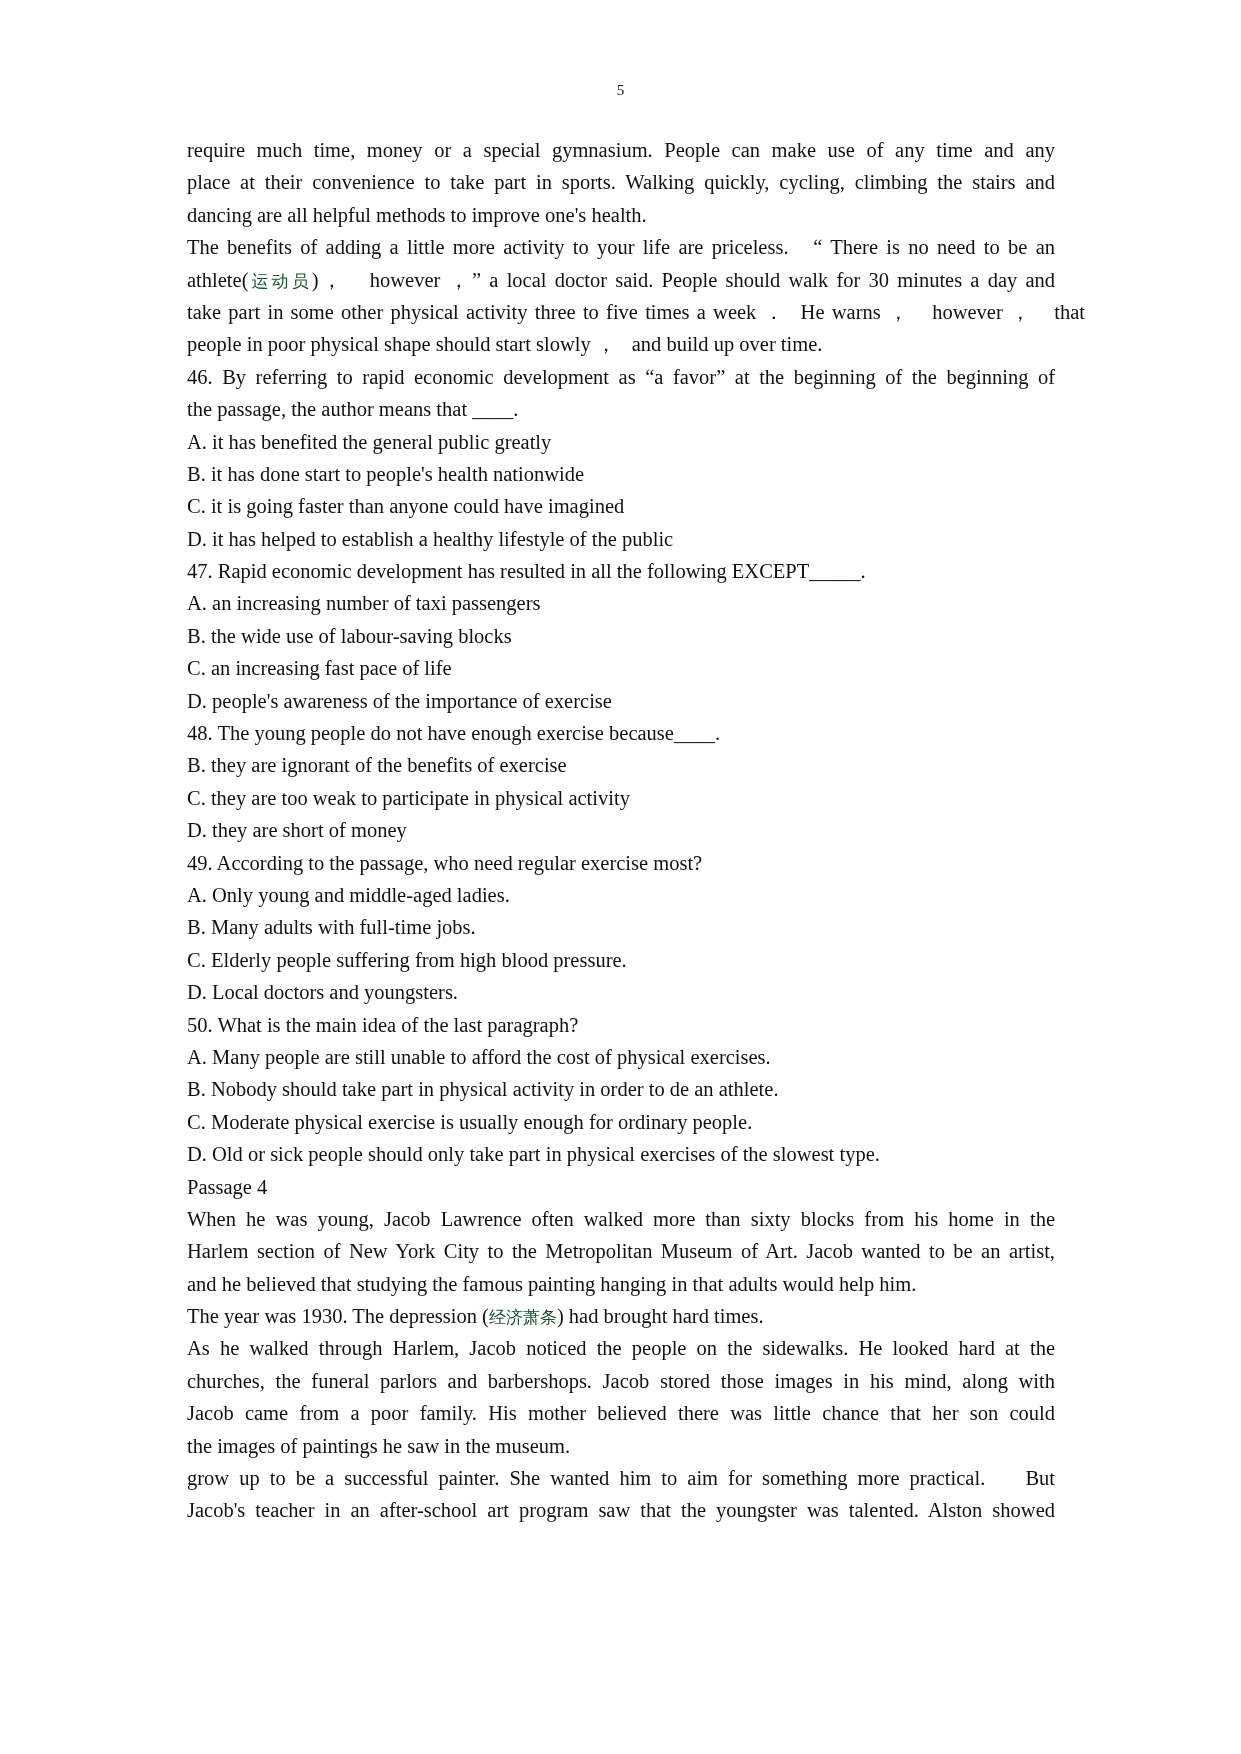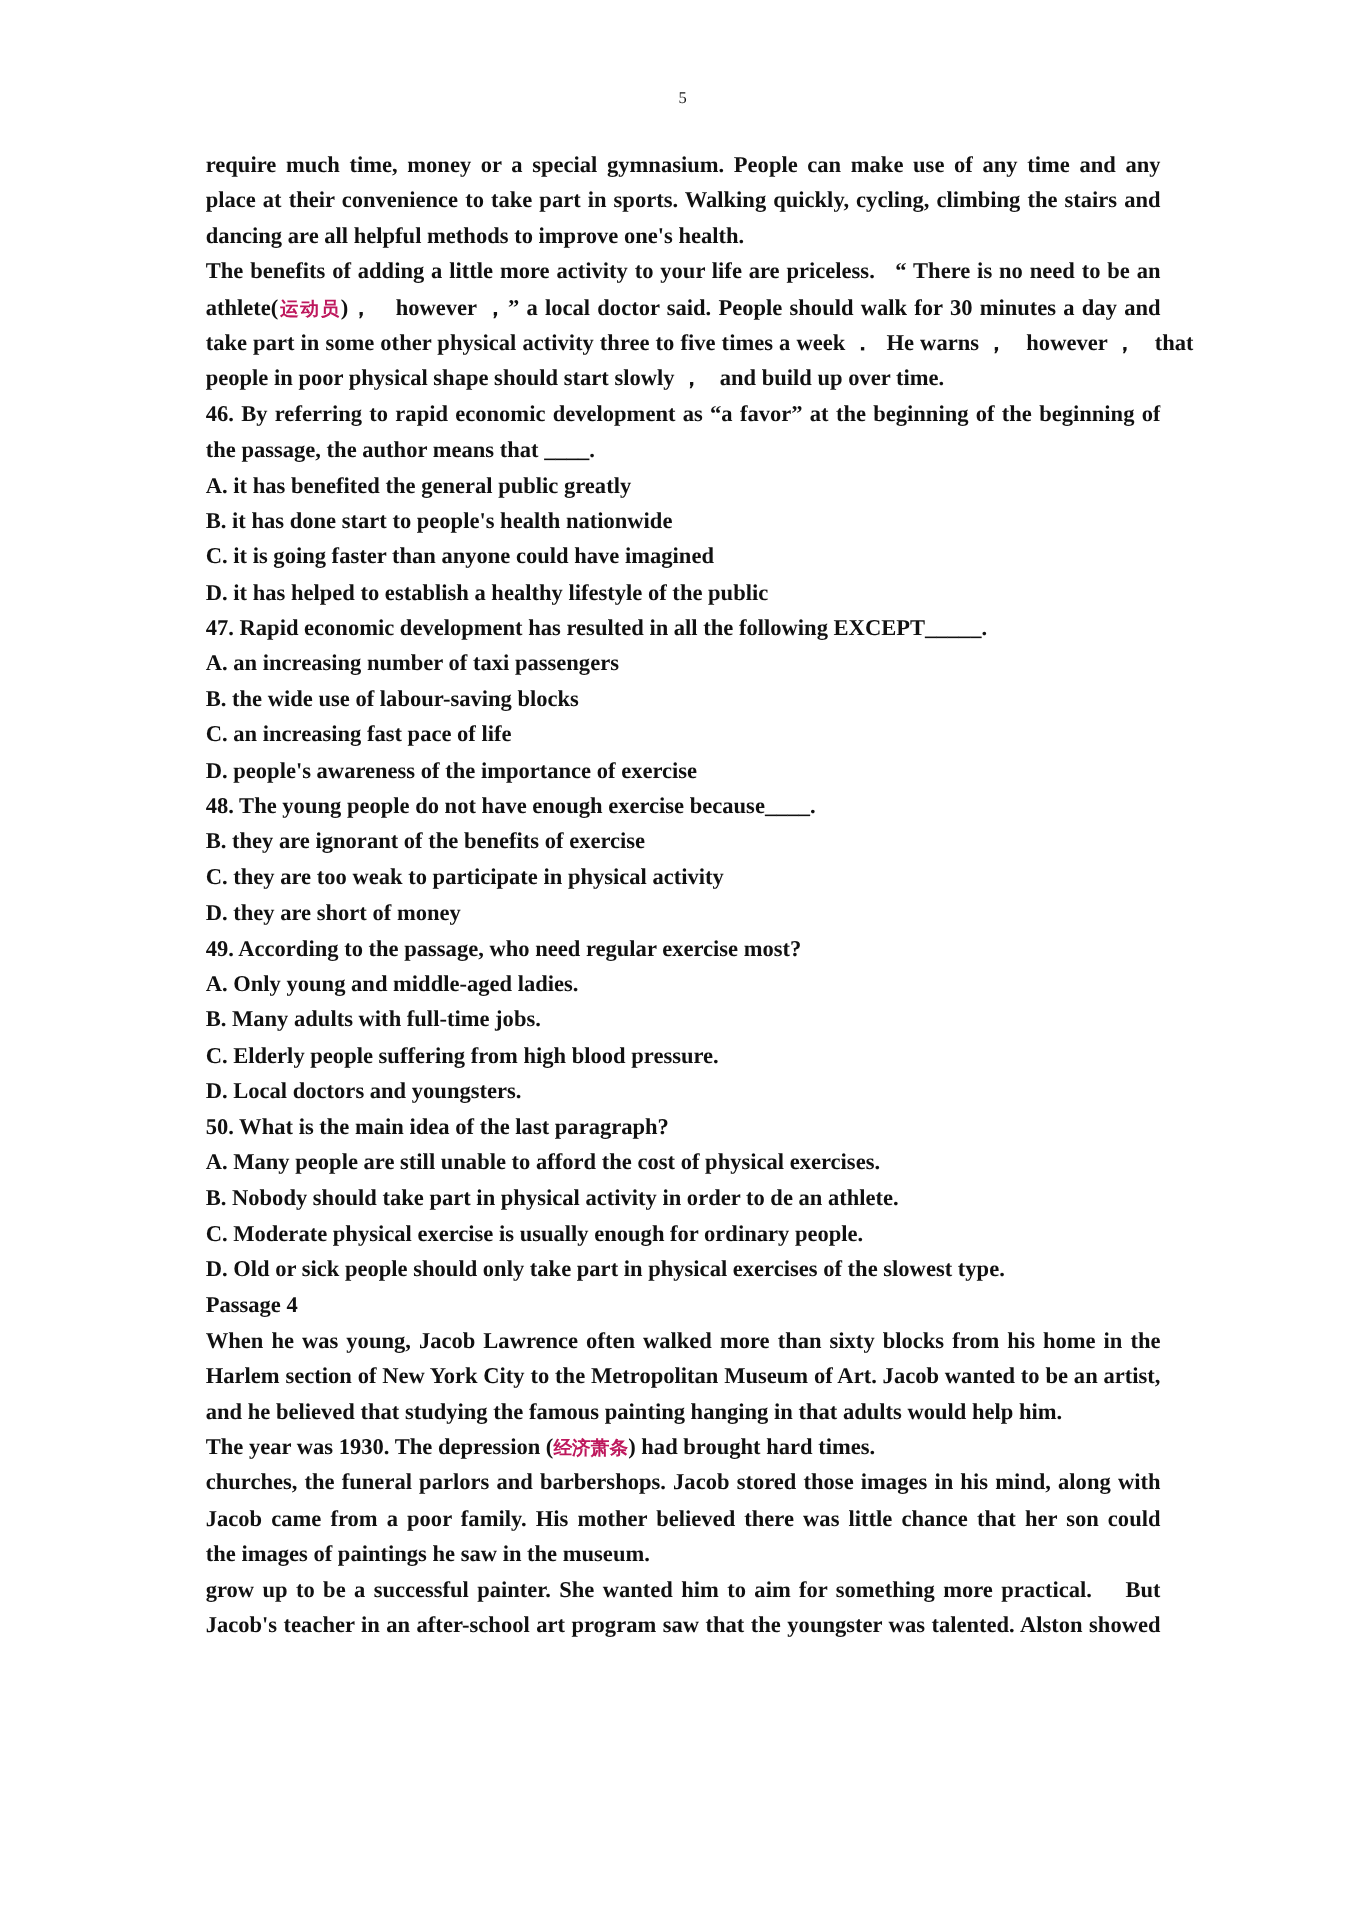--- a/index.html
+++ b/index.html
@@ -22,41 +22,40 @@
       width: 1241px;
       text-align: center;
       font-size: 15px;
       line-height: 20px;
     }
     .content {
       position: absolute;
       top: 134px;
       left: 187px;
       width: 868px;
-      font-weight: bold;
     }
     .line {
       font-size: 20.5px;
       line-height: 32.4px;
       height: 32.4px;
       white-space: nowrap;
       transform-origin: left center;
     }
     .justify {
       text-align: justify;
       text-align-last: justify;
       white-space: normal;
       overflow: hidden;
     }
     .w-wide { width: 868px; }
     .w-extra { width: 898px; }
     .cjk {
       font-family: "DejaVu Sans", sans-serif;
       font-size: 17px;
-      color: #be185d;
+      color: #14532d;
     }
   </style>
 </head>
 <body>
 
 <div class="page-number">5</div>
 
 <div class="content">
 
   <div>
@@ -108,20 +107,21 @@
     <div class="line">C. Moderate physical exercise is usually enough for ordinary people.</div>
     <div class="line">D. Old or sick people should only take part in physical exercises of the slowest type.</div>
   </div>
 
   <div>
     <div class="line">Passage 4</div>
     <div class="line justify w-wide">When he was young, Jacob Lawrence often walked more than sixty blocks from his home in the</div>
     <div class="line justify w-wide">Harlem section of New York City to the Metropolitan Museum of Art. Jacob wanted to be an artist,</div>
     <div class="line">and he believed that studying the famous painting hanging in that adults would help him.</div>
     <div class="line">The year was 1930. The depression (<span class="cjk">经济萧条</span>) had brought hard times.</div>
+    <div class="line justify w-wide">As he walked through Harlem, Jacob noticed the people on the sidewalks. He looked hard at the</div>
     <div class="line justify w-wide">churches, the funeral parlors and barbershops. Jacob stored those images in his mind, along with</div>
     <div class="line justify w-wide">Jacob came from a poor family. His mother believed there was little chance that her son could</div>
     <div class="line">the images of paintings he saw in the museum.</div>
     <div class="line justify w-wide">grow up to be a successful painter. She wanted him to aim for something more practical.&nbsp;&nbsp;&nbsp; But</div>
     <div class="line justify w-wide">Jacob's teacher in an after-school art program saw that the youngster was talented. Alston showed</div>
   </div>
 
 </div>
 
 </body></html>

